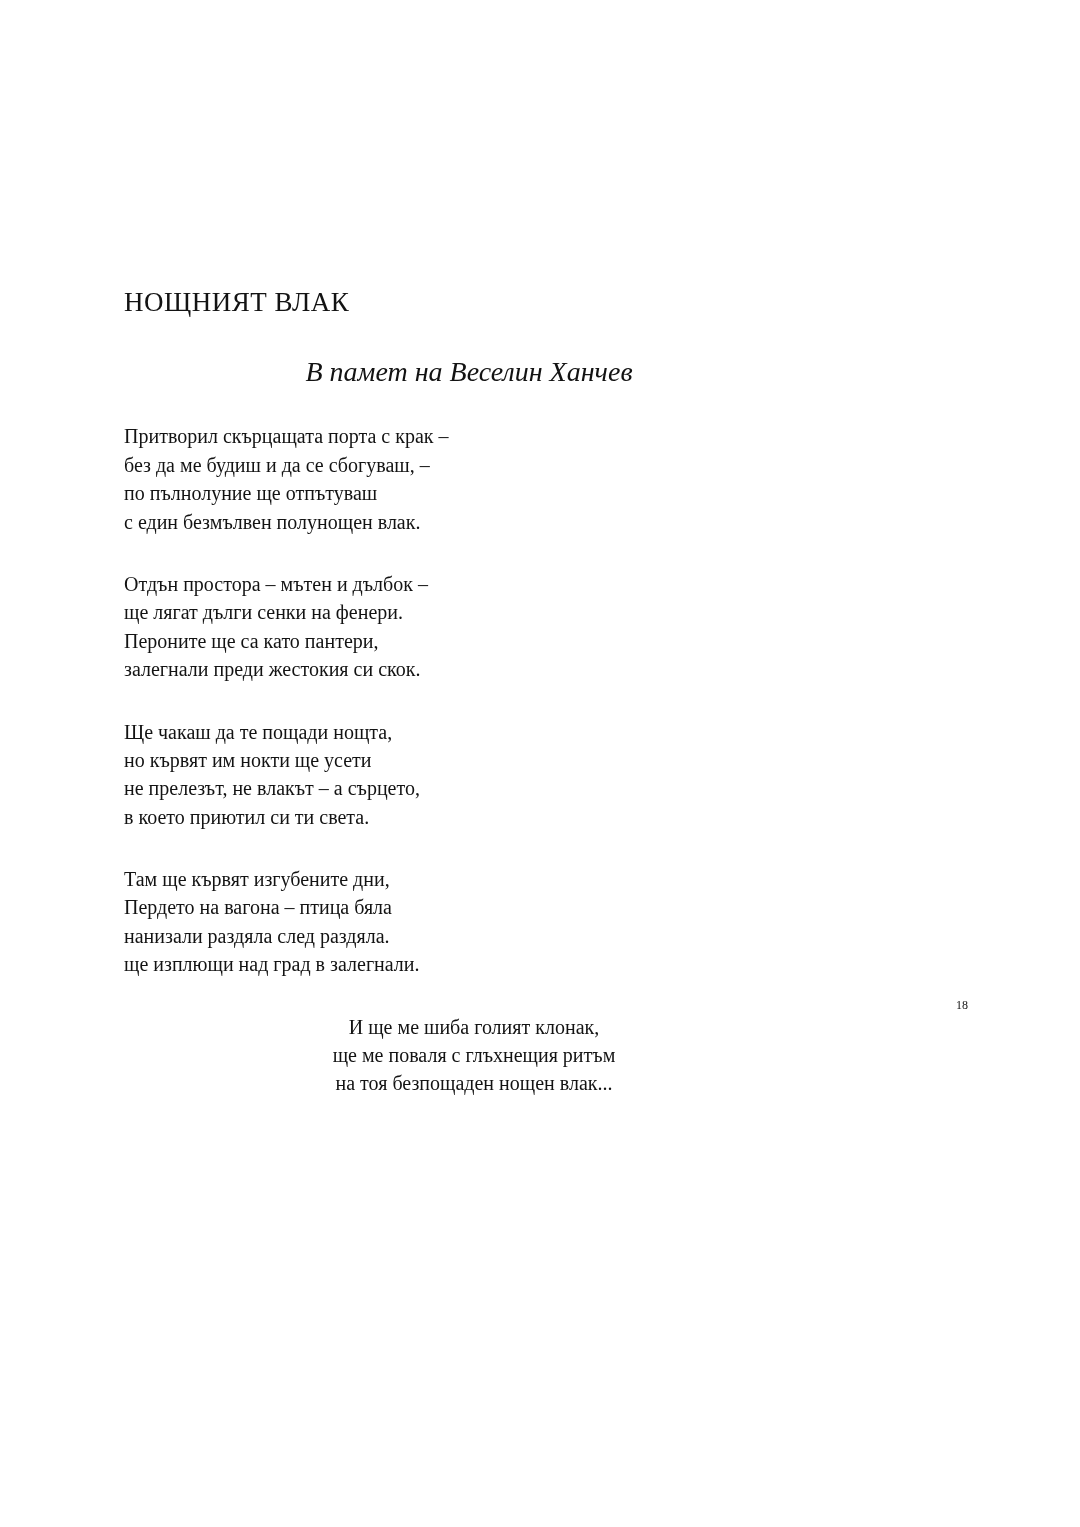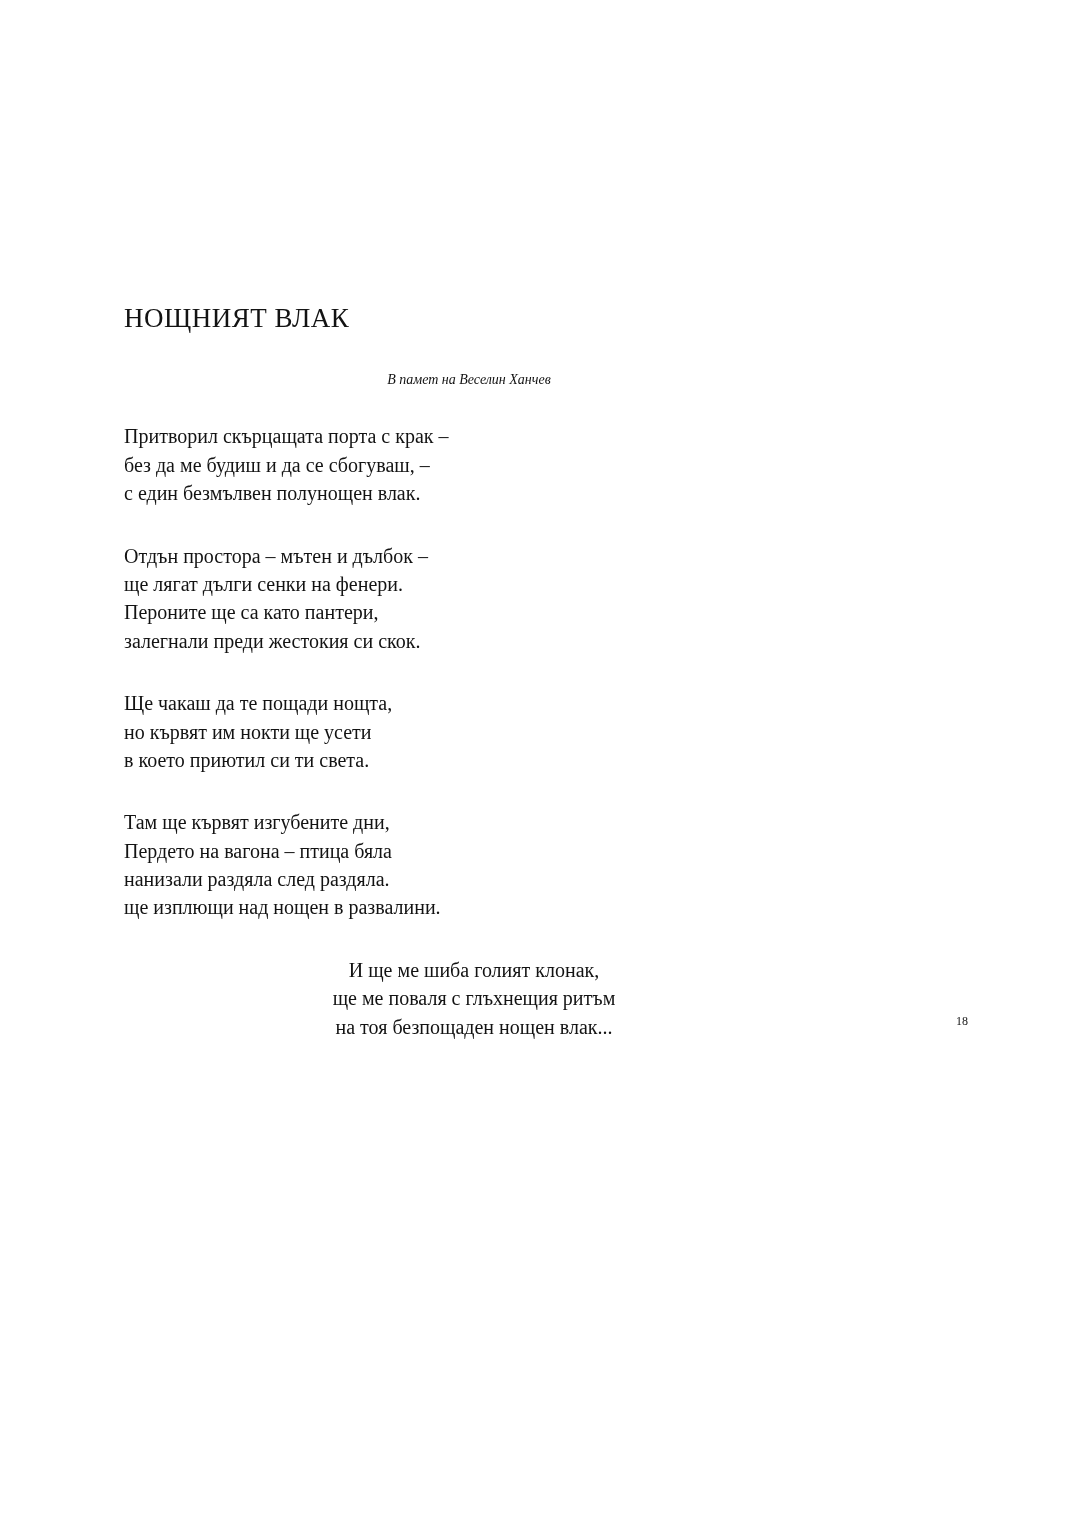--- a/index.html
+++ b/index.html
@@ -5,42 +5,42 @@
   html, body {
     margin: 0;
     padding: 0;
     background: #ffffff;
   }
   .page {
     position: relative;
     width: 1080px;
     height: 1106px;
     background: #ffffff;
-    margin: 16px auto;
+    margin: 0 auto;
     overflow: hidden;
     font-family: "Liberation Serif", "DejaVu Serif", serif;
     color: #131313;
   }
   .content {
     position: absolute;
     left: 124px;
     top: 286px;
     width: 700px;
   }
   .poem-title {
     font-size: 27px;
     letter-spacing: 0.5px;
     line-height: 1.2;
     margin: 0 0 38px 0;
     font-weight: normal;
     color: #131313;
   }
   .dedication {
     font-style: italic;
-    font-size: 14px;
+    font-size: 28px;
     text-align: center;
     margin: 0 0 34px 0;
     padding-right: 10px;
     color: #131313;
   }
   .stanza {
     margin: 0 0 34px 0;
   }
   .stanza:last-child {
     margin-bottom: 0;
@@ -67,41 +67,43 @@
 
   <div class="content">
 
     <h1 class="poem-title">НОЩНИЯТ ВЛАК</h1>
 
     <div class="dedication">В памет на Веселин Ханчев</div>
 
     <div class="stanza">
       <div class="line">Притворил скърцащата порта с крак –</div>
       <div class="line">без да ме будиш и да се сбогуваш, –</div>
+      <div class="line">по пълнолуние ще отпътуваш</div>
       <div class="line">с един безмълвен полунощен влак.</div>
     </div>
 
     <div class="stanza">
       <div class="line">Отдън простора – мътен и дълбок –</div>
       <div class="line">ще лягат дълги сенки на фенери.</div>
       <div class="line">Пероните ще са като пантери,</div>
       <div class="line">залегнали преди жестокия си скок.</div>
     </div>
 
     <div class="stanza">
       <div class="line">Ще чакаш да те пощади нощта,</div>
       <div class="line">но кървят им нокти ще усети</div>
+      <div class="line">не прелезът, не влакът – а сърцето,</div>
       <div class="line">в което приютил си ти света.</div>
     </div>
 
     <div class="stanza">
       <div class="line">Там ще кървят изгубените дни,</div>
       <div class="line">Пердето на вагона – птица бяла</div>
       <div class="line">нанизали раздяла след раздяла.</div>
-      <div class="line">ще изплющи над нощен в развалини.</div>
+      <div class="line">ще изплющи над град в залегнали.</div>
     </div>
 
     <div class="stanza">
       <div class="line">И ще ме шиба голият клонак,</div>
       <div class="line">ще ме поваля с глъхнещия ритъм</div>
       <div class="line">на тоя безпощаден нощен влак...</div>
     </div>
 
   </div>
 

